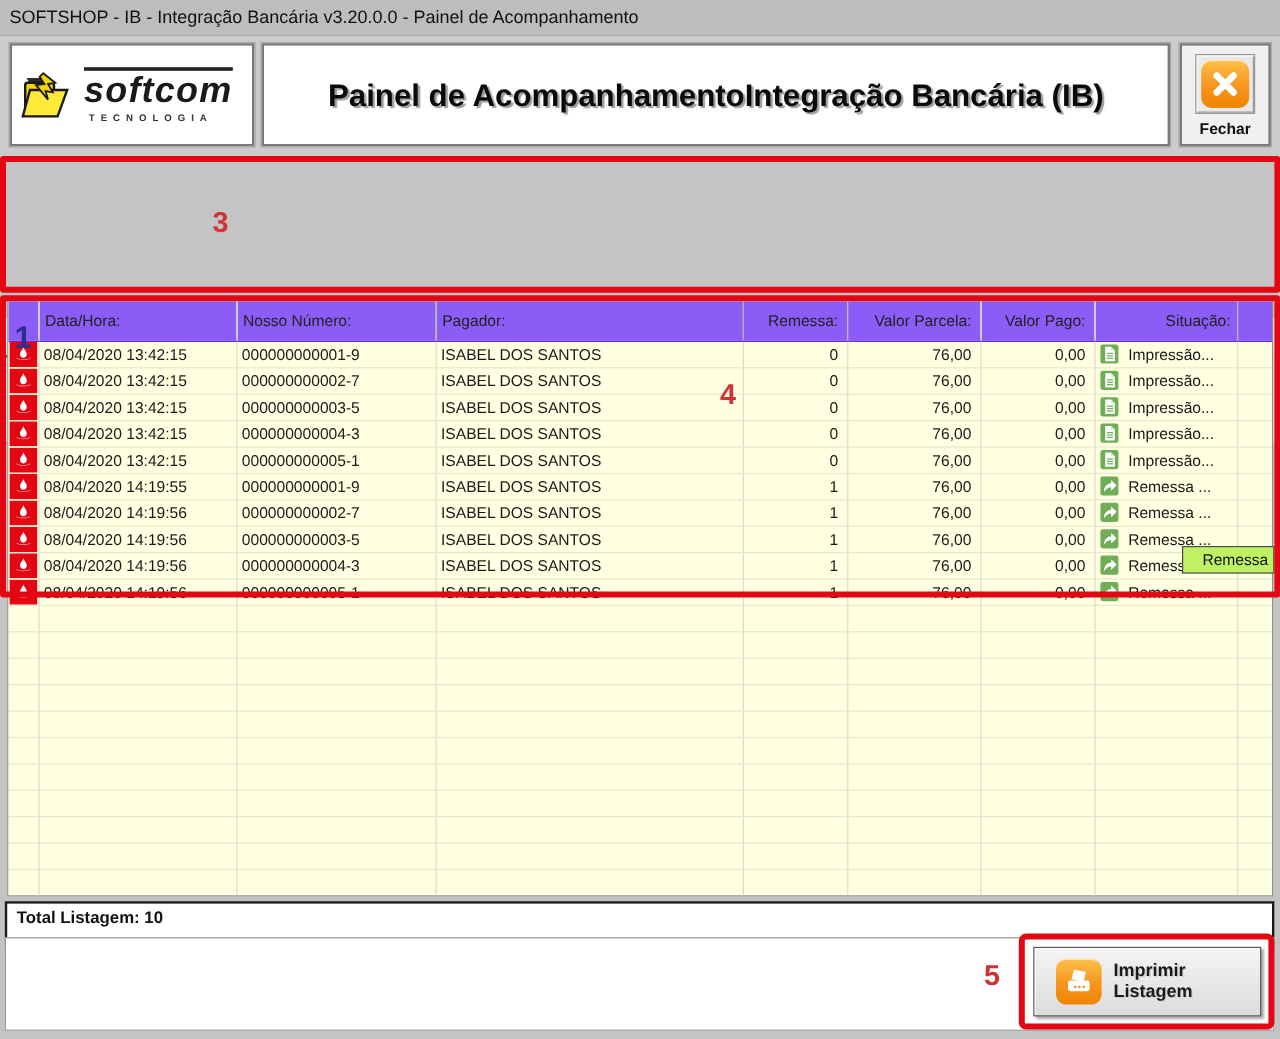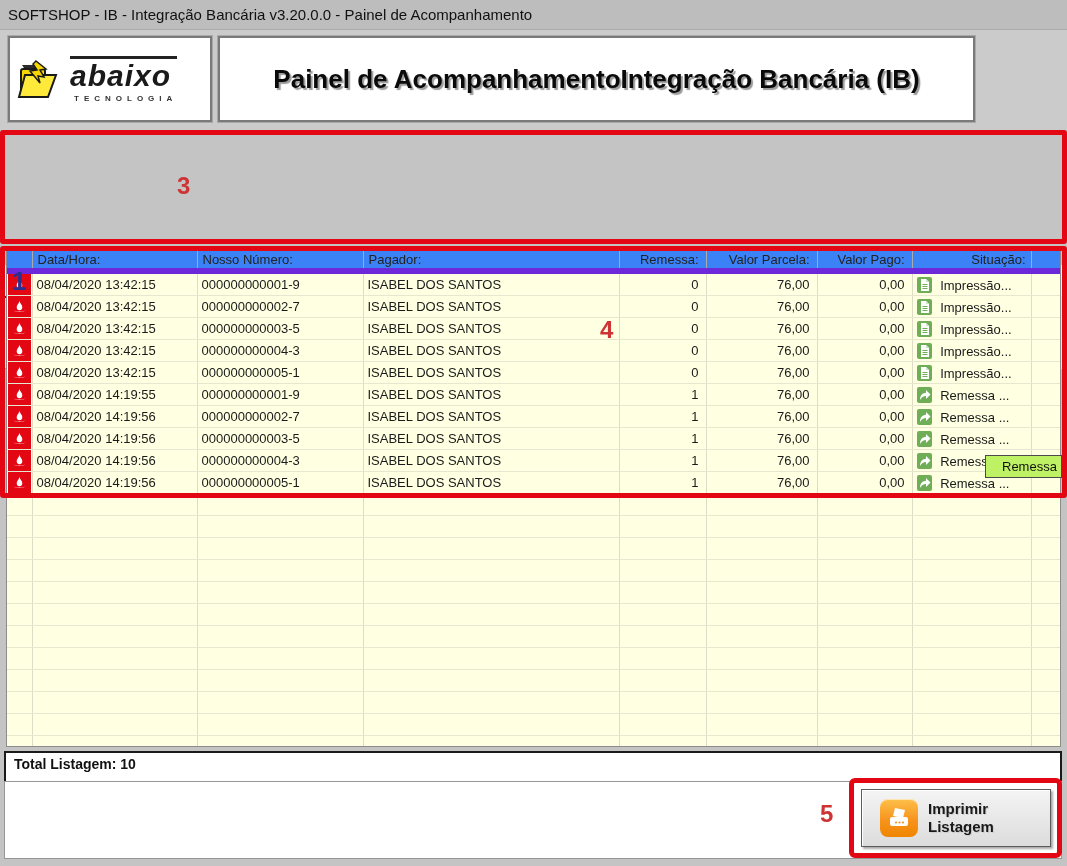--- a/index.html
+++ b/index.html
@@ -49,22 +49,22 @@
   .cal-btn { position:absolute; top:33px; width:24px; height:25px; background:#E6E6E6; border:1px solid #666;
              box-shadow:inset 1px 1px 0 #fff, inset -1px -1px 0 #9a9a9a; display:flex; align-items:center; justify-content:center; cursor:pointer; }
   .cal-pad { width:15px; height:17px; background:#FBBE4C; border:1px solid #B97E0E; border-radius:3px; position:relative; }
   .cal-pad:before { content:""; position:absolute; left:2px; right:2px; top:3px; height:1.5px; background:#FFF; box-shadow:0 4px 0 #FFF, 0 8px 0 #FFF; }
   .refresh-btn { position:absolute; left:986px; top:4px; width:68px; height:65px; background:#E8E8E8; border:1px solid #444;
                  box-shadow:inset 1px 1px 0 #fff, inset -2px -2px 0 #ADADAD; display:flex; align-items:center; justify-content:center; cursor:pointer; }
 
   
   .table-wrap { left:6px; top:250px; width:1055px; height:497px; background:#FFFFE1; border:1px solid #8C8C8C; overflow:hidden; }
   table { border-collapse:collapse; table-layout:fixed; width:1053px; font-size:13px; color:#1a1a1a; }
-  th { height:20px; background:#3b82f6; font-weight:normal; font-size:13px; color:#222; text-align:left;
-       border-right:1px solid #ABABAB; border-bottom:6px solid #6d28d9; padding:0 5px; white-space:nowrap; overflow:hidden; }
+  th { height:33px; background:#8b5cf6; font-weight:normal; font-size:13px; color:#222; text-align:left;
+       border-right:1px solid #ABABAB; border-bottom:1px solid #6d28d9; padding:0 5px; white-space:nowrap; overflow:hidden; }
   td { height:22px; border-right:1px solid #DDDDC6; border-bottom:1px solid #E7E7CF; white-space:nowrap; overflow:hidden; padding:0 4px; background:#FFFFE1; }
   th.num, td.num { text-align:right; padding-right:7px; }
   th.center { text-align:right; }
   td.c-icon { padding:0; }
   .bank-icon { display:block; width:23px; height:21px; background:#E30613; margin:0 auto; display:flex; align-items:center; justify-content:center; }
   .st-icon { display:inline-block; width:15px; height:16px; background:#6FAE57; border-radius:2px; vertical-align:-3px; margin-right:5px; }
   .st-icon svg { display:block; }
   tr[data-name="table-row"] { cursor:pointer; }
 
   
@@ -89,27 +89,37 @@
 
 <div class="abs header-band" data-name="header-band">
   <div class="panel-box logo-box" data-name="logo-panel">
     <svg width="52" height="48" viewBox="0 0 52 48" data-name="softcom-folder-logo-icon">
       <polygon points="6,10 20,10 24,16 10,16" fill="#2b2b2b"></polygon>
       <rect x="5" y="14" width="24" height="26" rx="2" fill="#F6D500" stroke="#1a1a1a" stroke-width="2"></rect>
       <polygon points="9,20 40,20 32,42 3,42" fill="#FFE93B" stroke="#1a1a1a" stroke-width="2"></polygon>
       <polygon points="20,6 30,14 24,15 28,22 22,21 24,28 14,16 21,15 17,9" fill="#F6D500" stroke="#1a1a1a" stroke-width="1.5"></polygon>
     </svg>
     <div class="logo-text-wrap">
-      <div class="logo-brand" data-name="logo-brand-text">abaixo</div>
+      <div class="logo-brand" data-name="logo-brand-text">softcom</div>
       <div class="logo-tagline" data-name="logo-tagline">TECNOLOGIA</div>
     </div>
   </div>
   <div class="panel-box title-box" data-name="page-title-panel">
     <div class="main-title" data-name="page-title-line1">Painel de Acompanhamento</div>
     <div class="main-title" data-name="page-title-line2">Integração Bancária (IB)</div>
+  </div>
+  <div class="panel-box close-box" data-name="close-button">
+    <div class="close-icon-bevel" data-name="close-icon-frame">
+      <div class="orange-glyph" style="width:40px;height:40px;" data-name="close-x-icon">
+        <svg width="22" height="22" viewBox="0 0 22 22">
+            <path d="M4 4 L18 18 M18 4 L4 18" stroke="#FFF" stroke-width="5.5" stroke-linecap="round"></path>
+          </svg>
+      </div>
+    </div>
+    <div class="close-label" data-name="close-button-label">Fechar</div>
   </div>
 </div>
 
 <div class="abs filter-zone" data-name="filter-zone">
   <div class="filter-band" data-name="filter-instruction-band">
     <div class="abs anno-blue" style="left:7px; top:1px; position:absolute;" data-name="annotation-number-1">1</div>
     <div class="filter-instruction" data-name="filter-instruction-text">Utilize os Filtros abaixo para localizar um Título Específico ou uma Lista:</div>
   </div>
   <div class="filter-fields" data-name="filter-fields-area">
     <div class="group-border" data-name="filter-groupbox-border"></div>

